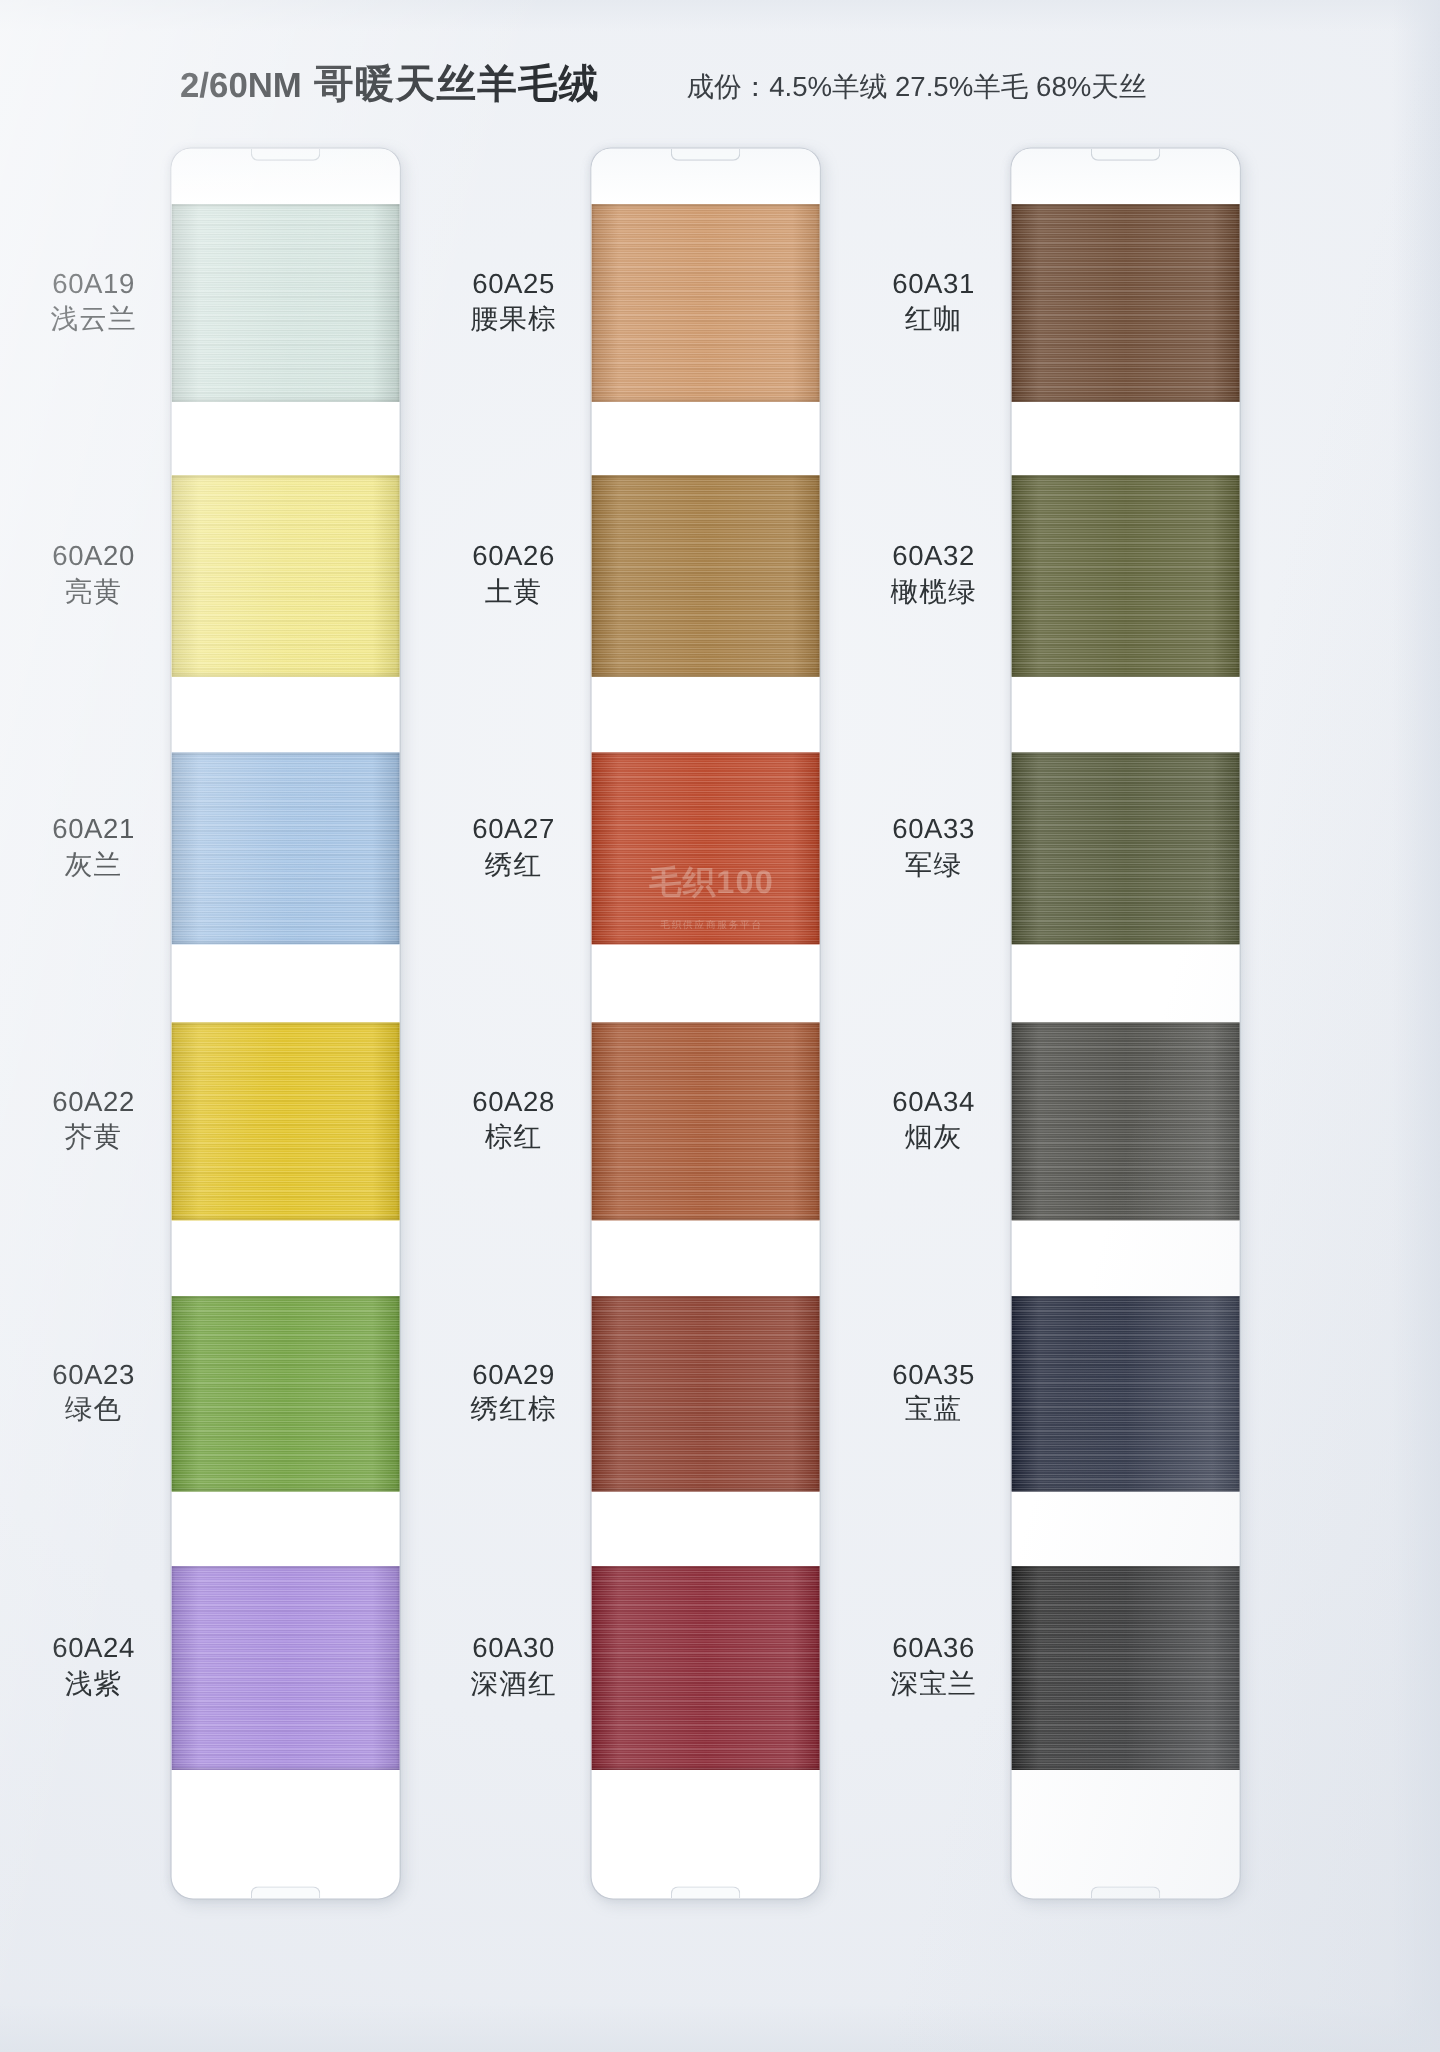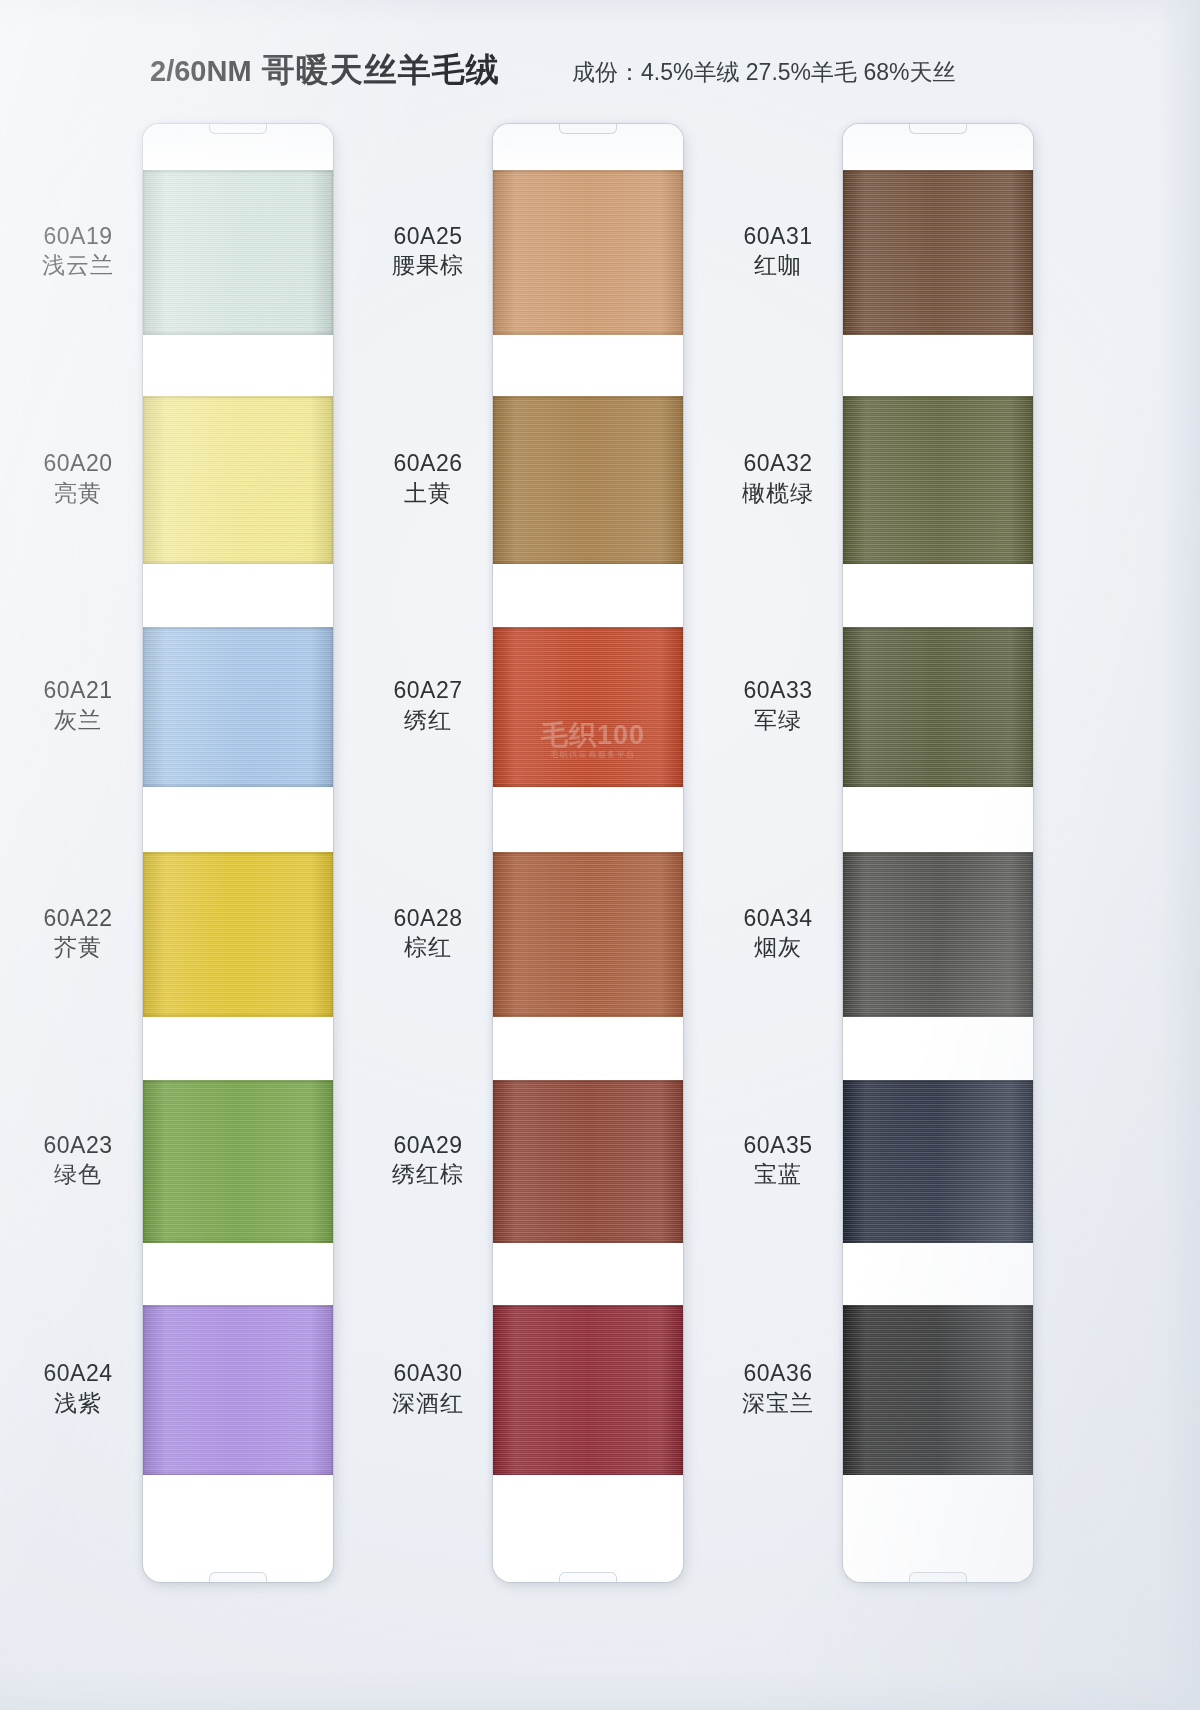--- a/index.html
+++ b/index.html
@@ -129,21 +129,21 @@
   
   .watermark{
     position:absolute;left:533px;top:722px;width:120px;height:50px;
     opacity:0.30;pointer-events:none;text-align:center;
   }
   .watermark .wm-main{
     font-size:27px;font-weight:bold;color:#f3ece6;
     letter-spacing:1px;line-height:1;white-space:nowrap;
   }
   .watermark .wm-sub{
-    margin-top:0;font-size:8px;color:#f0e6de;letter-spacing:1.5px;white-space:nowrap;
+    margin-top:16px;font-size:8px;color:#f0e6de;letter-spacing:1.5px;white-space:nowrap;
   }
 </style>
 </head>
 <body>
 
 <div class="page">
   <div class="scan-edge-top"></div>
   <div class="scan-edge-right"></div>
   <div class="scan-edge-bottom"></div>
 

